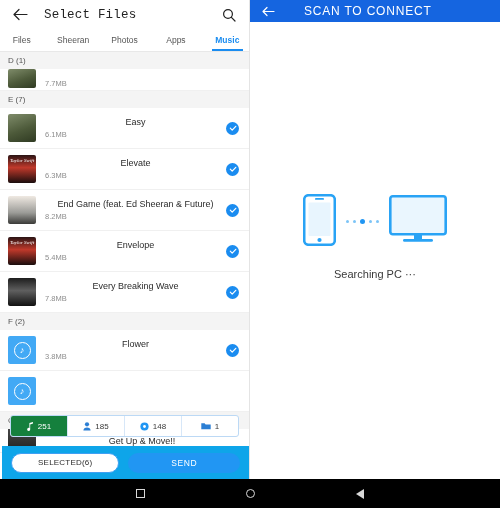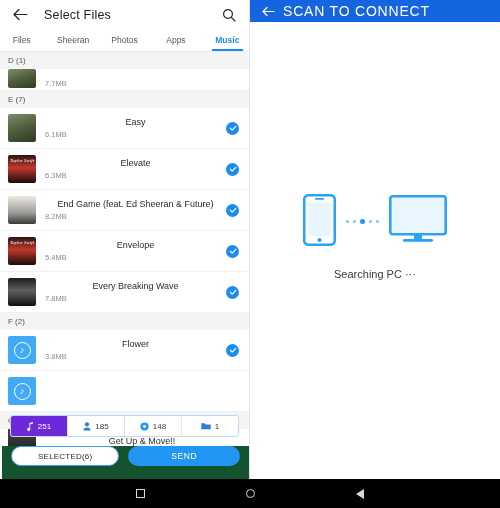--- a/index.html
+++ b/index.html
@@ -28,20 +28,21 @@
   .back-arrow {
     width: 20px; height: 20px;
     display: flex; align-items: center; justify-content: center;
     color: #222; font-size: 16px; line-height: 1;
   }
   .lp-title {
     margin-left: 14px;
     font-size: 12.5px;
     color: #222;
     letter-spacing: .2px;
+    font-family: Liberation Mono, monospace;
   }
   .search-icon {
     margin-left: auto;
     width: 20px; height: 20px;
     display: flex; align-items: center; justify-content: center;
   }
 
   .tabs {
     height: 22px;
     display: flex;
@@ -164,29 +165,29 @@
   }
   .count-chip {
     flex: 1;
     display: flex; align-items: center; justify-content: center;
     gap: 4px;
     font-size: 8px;
     color: #3a3a3a;
     border-right: 1px solid #d7e7f8;
   }
   .count-chip:last-child { border-right: none; }
-  .count-chip.active { background: #6d28d9; color: #fff; }
+  .count-chip.active { background: #15803d; color: #fff; }
   .chip-icon { display: flex; align-items: center; }
 
   .action-bar {
     position: absolute;
     left: 2px; right: 0; top: 446px;
     height: 33px;
-    background: #14532d;
-    display: flex; 
+    background: #0ea5e9;
+    display: flex; align-items: center;
     padding: 0 9px;
     gap: 9px;
     z-index: 6;
   }
   .btn-selected {
     flex: 1;
     height: 20px;
     border: 1px solid #3fa0f3;
     border-radius: 10px;
     background: #fff;
@@ -218,23 +219,23 @@
     background: #1565e0;
     display: flex; align-items: center;
     padding: 0 10px;
   }
   .rp-back {
     width: 16px; height: 16px;
     display: flex; align-items: center; justify-content: center;
     color: #fff; font-size: 13px;
   }
   .rp-title {
-    margin-left: 7px;
+    margin-left: 28px;
     color: #fff;
-    font-size: 14px;
+    font-size: 12px;
     letter-spacing: .8px;
   }
   .rp-body {
     position: absolute;
     top: 22px; left: 0; right: 0; bottom: 29px;
     display: flex; flex-direction: column;
     align-items: center; justify-content: center;
     padding-bottom: 28px;
   }
   .illustration {

